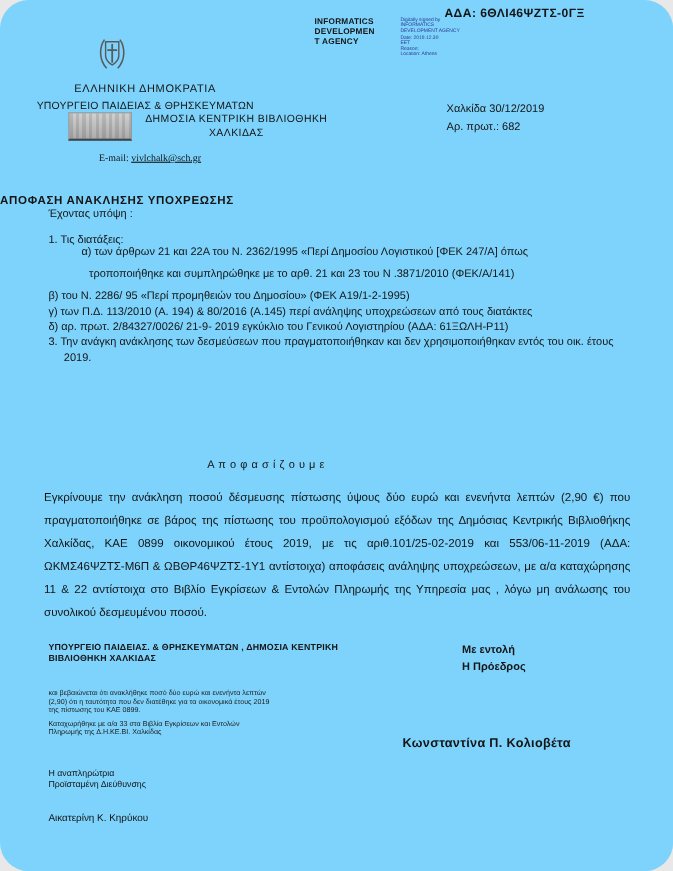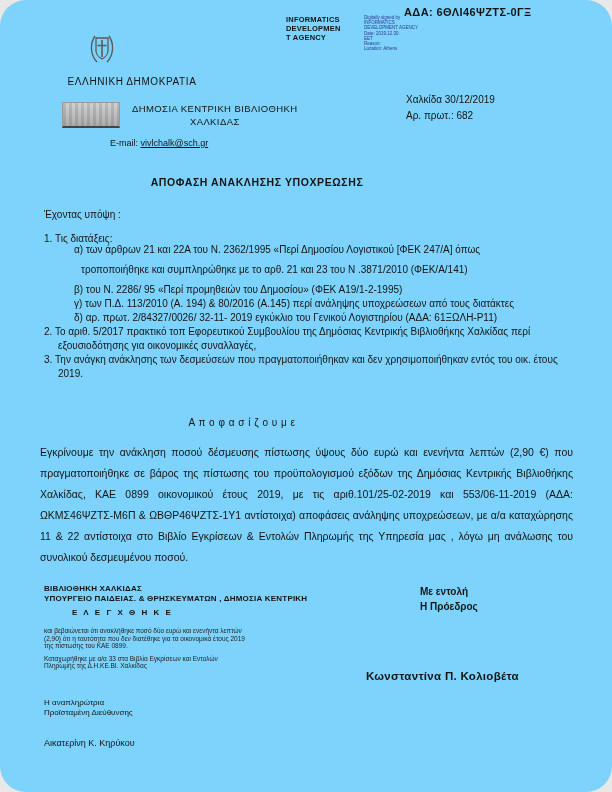--- a/index.html
+++ b/index.html
@@ -28,31 +28,31 @@
   .library-logo {
     width:58px; height:26px;
     background:
       repeating-linear-gradient(90deg, rgba(90,90,90,.25) 0 3px, rgba(160,160,160,.15) 3px 6px),
       linear-gradient(#d9d9d9,#aeaeae);
     border:1px solid #9a9a9a; border-bottom:2px solid #444;
     box-sizing:border-box;
   }
   .library-names { margin-left:12px; text-align:center; font-size:9.5px; letter-spacing:.4px; line-height:13px; }
 
-  .email-line { top:138px; left:110px; font-size:9px; }
+  .email-line { top:138px; left:90px; font-size:9px;font-family:Liberation Serif, serif; }
   .email-link { text-decoration:underline; color:#141414; }
 
-  .doc-title { top:176px; left:0; width:514px; text-align:center; font-weight:bold; font-size:10.5px; letter-spacing:.6px; }
+  .doc-title { top:176px; left:0; width:514px; font-weight:bold; font-size:10.5px; letter-spacing:.6px; }
 
-  .considerations { top:209px; left:44px; width:528px; font-size:10px; }
+  .considerations { top:189px; left:44px; width:528px; font-size:10px; }
   .c-intro  { margin-bottom:13px; }
   .c-item1  { }
   .law-a1   { margin-left:30px; margin-bottom:9px; }
   .law-a2   { margin-left:37px; margin-bottom:8px; }
-  .law-line { margin-left:30px; line-height:14px; }
+  .law-line { line-height:14px; }
   .c-item   { line-height:14px; padding-left:14px; text-indent:-14px; }
 
   .decide-heading { top:417px; left:0; width:484px; text-align:center; font-size:10px; letter-spacing:.5px; }
 
   .decision-body { top:442px; left:40px; width:533px; font-size:10.5px; line-height:21px; text-align:justify; }
 
   .footer-left { top:584px; left:44px; font-size:8px; font-weight:bold; line-height:10px; letter-spacing:.2px; }
   .checked { margin-top:4px; margin-left:28px; letter-spacing:2px; }
 
   .by-order { top:584px; left:420px; font-size:10px; font-weight:bold; line-height:15px; }
@@ -94,20 +94,21 @@
       <path d="M7,3 C2,10 2,22 9,29" fill="none" stroke="#5a5a5a" stroke-width="1.4"></path>
       <path d="M21,3 C26,10 26,22 19,29" fill="none" stroke="#5a5a5a" stroke-width="1.4"></path>
       <path d="M8,5 L20,5 L20,18 C20,23 14,26 14,26 C14,26 8,23 8,18 Z" fill="none" stroke="#5a5a5a" stroke-width="1.3"></path>
       <line x1="14" y1="7" x2="14" y2="24" stroke="#5a5a5a" stroke-width="1.6"></line>
       <line x1="9.5" y1="12.5" x2="18.5" y2="12.5" stroke="#5a5a5a" stroke-width="1.6"></line>
     </svg>
   </div>
 
   <div class="abs header-left">
     <div class="republic">ΕΛΛΗΝΙΚΗ ΔΗΜΟΚΡΑΤΙΑ</div>
+    <div class="ministry">ΥΠΟΥΡΓΕΙΟ ΠΑΙΔΕΙΑΣ &amp; ΘΡΗΣΚΕΥΜΑΤΩΝ</div>
   </div>
 
   <div class="abs date-block">
     <div>Χαλκίδα 30/12/2019</div>
     <div>Αρ. πρωτ.: 682</div>
   </div>
 
   <div class="abs library-block">
     <div class="library-logo"></div>
     <div class="library-names">
@@ -123,33 +124,31 @@
 
   <div class="abs doc-title">ΑΠΟΦΑΣΗ ΑΝΑΚΛΗΣΗΣ ΥΠΟΧΡΕΩΣΗΣ</div>
 
   <div class="abs considerations">
     <div class="c-intro">Έχοντας υπόψη :</div>
     <div class="c-item1">1. Τις διατάξεις:</div>
     <div class="law-a1">α) των άρθρων 21 και 22Α του Ν. 2362/1995 «Περί Δημοσίου Λογιστικού [ΦΕΚ 247/Α] όπως</div>
     <div class="law-a2">τροποποιήθηκε και συμπληρώθηκε με το αρθ. 21 και 23 του Ν .3871/2010 (ΦΕΚ/Α/141)</div>
     <div class="law-line">β) του Ν. 2286/ 95 «Περί προμηθειών του Δημοσίου» (ΦΕΚ Α19/1-2-1995)</div>
     <div class="law-line">γ) των Π.Δ. 113/2010 (Α. 194) &amp; 80/2016 (Α.145) περί ανάληψης υποχρεώσεων από τους διατάκτες</div>
-    <div class="law-line">δ) αρ. πρωτ. 2/84327/0026/ 32-11- 2019 εγκύκλιο του Γενικού Λογιστηρίου (ΑΔΑ: 61ΞΩΛΗ-Ρ11)</div>
-    <div class="c-item">2. Το αριθ. 5/2017 πρακτικό τοπ Εφορευτικού Συμβουλίου της Δημόσιας Κεντρικής Βιβλιοθήκης Χαλκίδας περί εξουσιοδότησης για οικονομικές συναλλαγές,</div>
+    <div class="law-line">δ) αρ. πρωτ. 2/84327/0026/ 21-9- 2019 εγκύκλιο του Γενικού Λογιστηρίου (ΑΔΑ: 61ΞΩΛΗ-Ρ11)</div>
     <div class="c-item">3. Την ανάγκη ανάκλησης των δεσμεύσεων που πραγματοποιήθηκαν και δεν χρησιμοποιήθηκαν εντός του οικ. έτους 2019.</div>
   </div>
 
   <div class="abs decide-heading">Α π ο φ α σ ί ζ ο υ μ ε</div>
 
   <div class="abs decision-body">Εγκρίνουμε την ανάκληση  ποσού δέσμευσης πίστωσης ύψους δύο ευρώ και ενενήντα λεπτών (2,90 €) που πραγματοποιήθηκε σε βάρος της πίστωσης του προϋπολογισμού εξόδων  της Δημόσιας Κεντρικής Βιβλιοθήκης Χαλκίδας, ΚΑΕ 0899 οικονομικού έτους 2019, με τις αριθ.101/25-02-2019 και 553/06-11-2019 (ΑΔΑ: ΩΚΜΣ46ΨΖΤΣ-Μ6Π &amp; ΩΒΘΡ46ΨΖΤΣ-1Υ1 αντίστοιχα) αποφάσεις ανάληψης υποχρεώσεων, με α/α καταχώρησης 11 &amp; 22 αντίστοιχα στο Βιβλίο Εγκρίσεων &amp; Εντολών Πληρωμής της Υπηρεσία μας , λόγω μη ανάλωσης του συνολικού δεσμευμένου ποσού.</div>
 
   <div class="abs footer-left">
+    <div>ΥΠΟΥΡΓΕΙΟ ΠΑΙΔΕΙΑΣ. &amp; ΘΡΗΣΚΕΥΜΑΤΩΝ , ΔΗΜΟΣΙΑ ΚΕΝΤΡΙΚΗ</div>
     <div>ΒΙΒΛΙΟΘΗΚΗ ΧΑΛΚΙΔΑΣ</div>
-    <div>ΥΠΟΥΡΓΕΙΟ ΠΑΙΔΕΙΑΣ. &amp; ΘΡΗΣΚΕΥΜΑΤΩΝ , ΔΗΜΟΣΙΑ ΚΕΝΤΡΙΚΗ</div>
-    <div class="checked">Ε Λ Ε Γ Χ Θ Η Κ Ε</div>
   </div>
 
   <div class="abs by-order">
     <div>Με εντολή</div>
     <div>Η Πρόεδρος</div>
   </div>
 
   <div class="abs fine-print">
     <div>και βεβαιώνεται ότι ανακλήθηκε ποσό δύο ευρώ και ενενήντα λεπτών</div>
     <div>(2,90) ότι η ταυτότητα που δεν διατέθηκε για τα οικονομικά έτους 2019</div>

